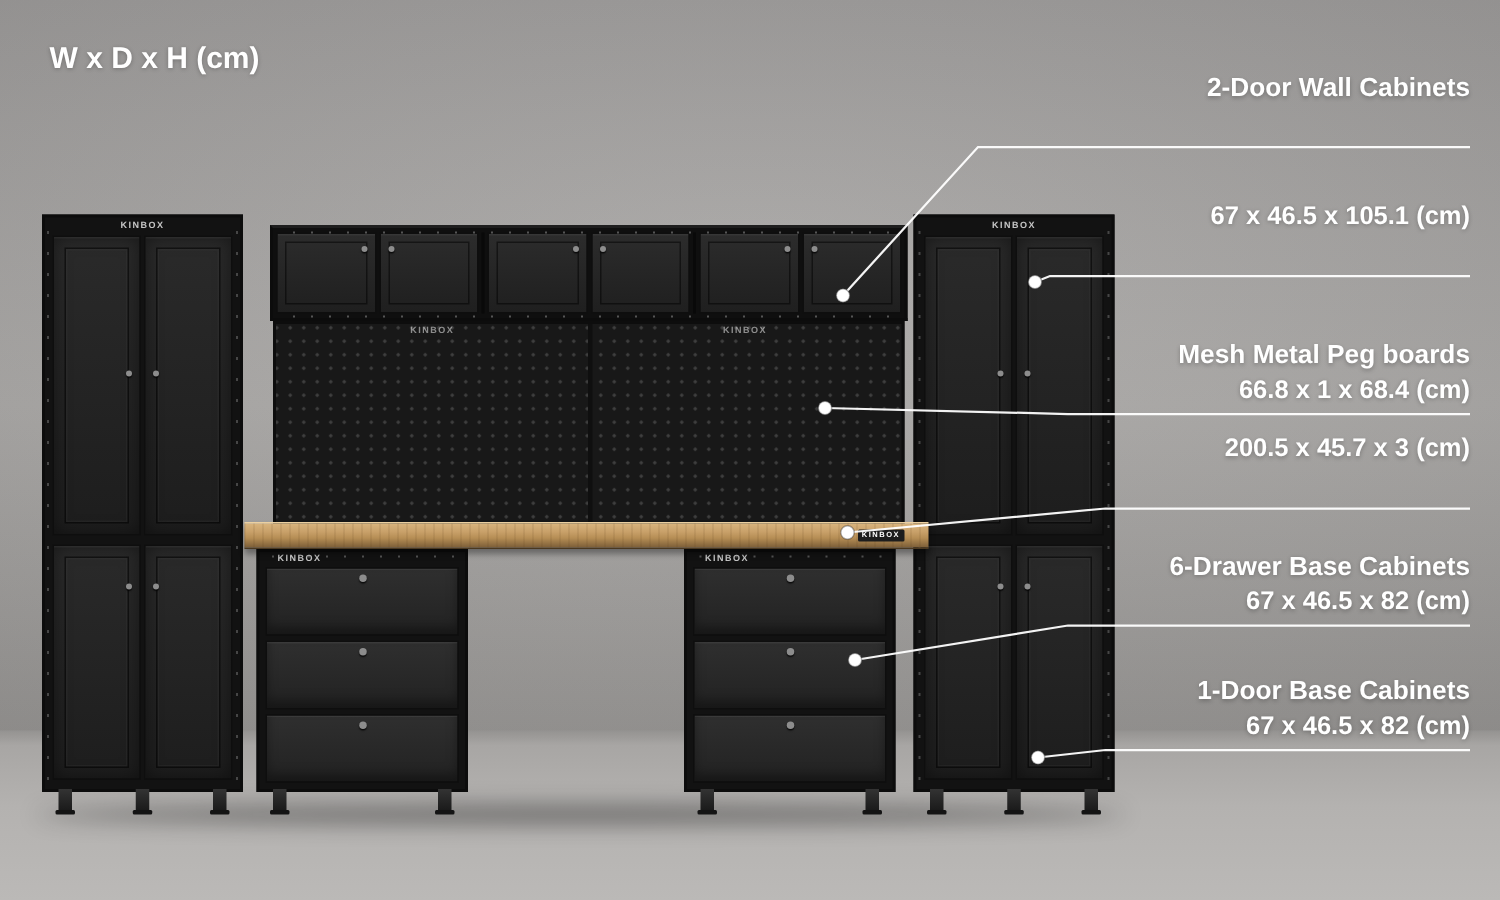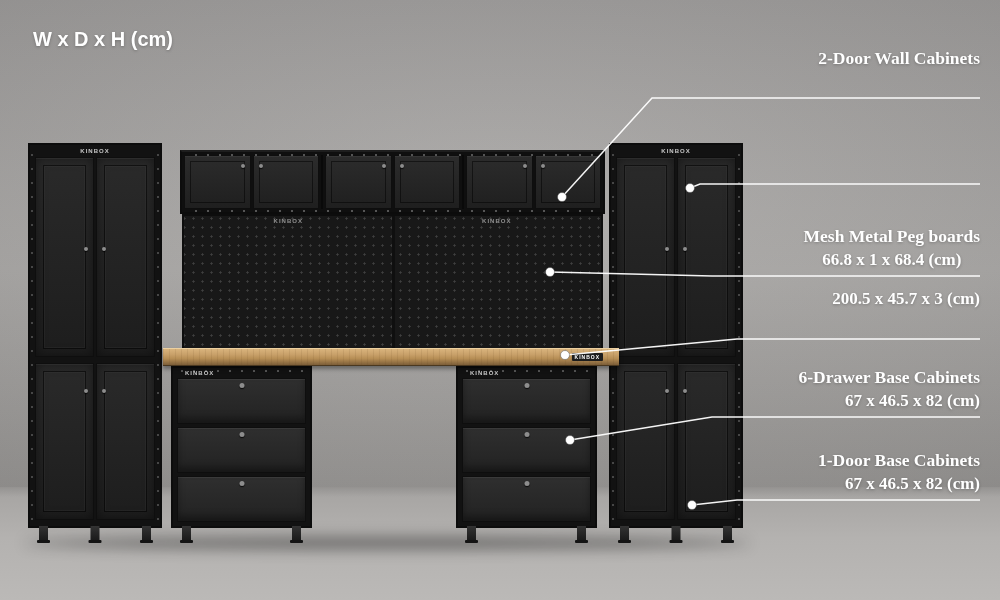--- a/index.html
+++ b/index.html
@@ -104,24 +104,24 @@
   .drawer .knob { top:4px; left:50%; transform:translateX(-50%); width:5px; height:5px; }
 
   
   .leaders { position:absolute; inset:0; z-index:4; pointer-events:none; }
   .leaders polyline { fill:none; stroke:var(--leader,#ffffff); stroke-width:1.5; opacity:0.95; }
   .leaders circle { fill:var(--leader,#ffffff); stroke:rgba(50,50,50,0.4); stroke-width:1; }
   .main-title { position:absolute; left:33px; top:28px; z-index:5;
     font-size:20px; font-weight:bold; color:var(--text,#fff);
     text-shadow:0 1px 3px rgba(0,0,0,0.25); }
   .callout { position:absolute; right:20px; text-align:right; z-index:5;
-    color:var(--text,#fff); font-weight:bold; text-shadow:0 1px 3px rgba(0,0,0,0.25);font-family:Liberation Serif, serif; }
+    color:var(--text,#fff); font-weight:bold; text-shadow:0 1px 3px rgba(0,0,0,0.25); }
   .c-label { font-size:17.5px; line-height:24px; }
   .c-dims  { font-size:17px;  line-height:24px; }
-  .co-1 { top:46px; } .co-2 { top:132px; } .co-3 { top:224px;text-align:center; }
+  .co-1 { top:46px; } .co-2 { top:132px; } .co-3 { top:224px; }
   .co-4 { top:287px; } .co-5 { top:365px; } .co-6 { top:448px; }
 </style>
 </head>
 <body>
 
 <div class="scene">
   <div class="wall"></div>
   <div class="floor"></div>
   <div class="ground-shadow"></div>
 
@@ -252,20 +252,21 @@
     <circle cx="570" cy="440" r="4.5"></circle>
     <circle cx="692" cy="505" r="4.5"></circle>
   </svg>
 
   <div class="main-title">W x D x H (cm)</div>
 
   <div class="callout co-1">
     <div class="c-label">2-Door Wall Cabinets</div>
   </div>
   <div class="callout co-2">
+    <div class="c-dims">67 x 46.5 x 105.1 (cm)</div>
   </div>
   <div class="callout co-3">
     <div class="c-label">Mesh Metal Peg boards</div>
     <div class="c-dims">66.8 x 1 x 68.4 (cm)</div>
   </div>
   <div class="callout co-4">
     <div class="c-dims">200.5 x 45.7 x 3 (cm)</div>
   </div>
   <div class="callout co-5">
     <div class="c-label">6-Drawer Base Cabinets</div>

